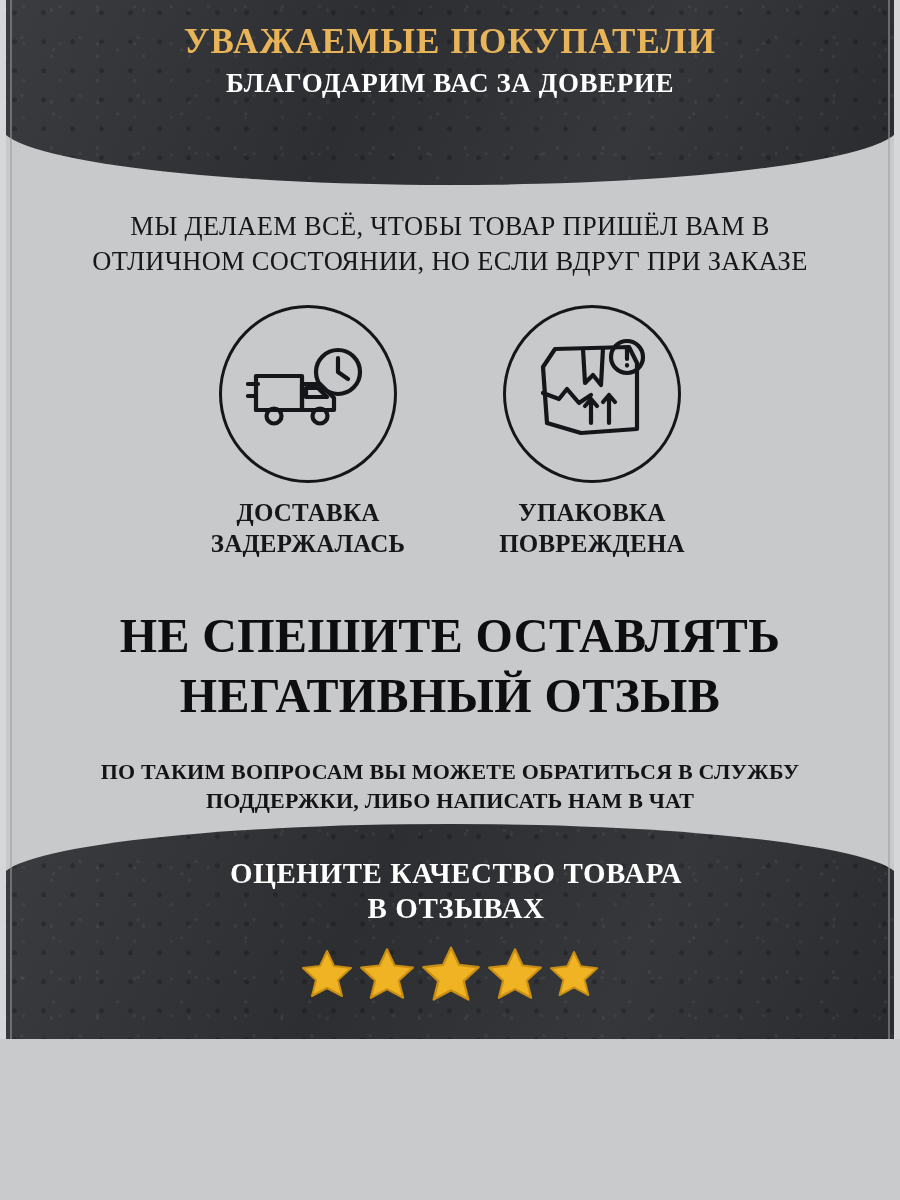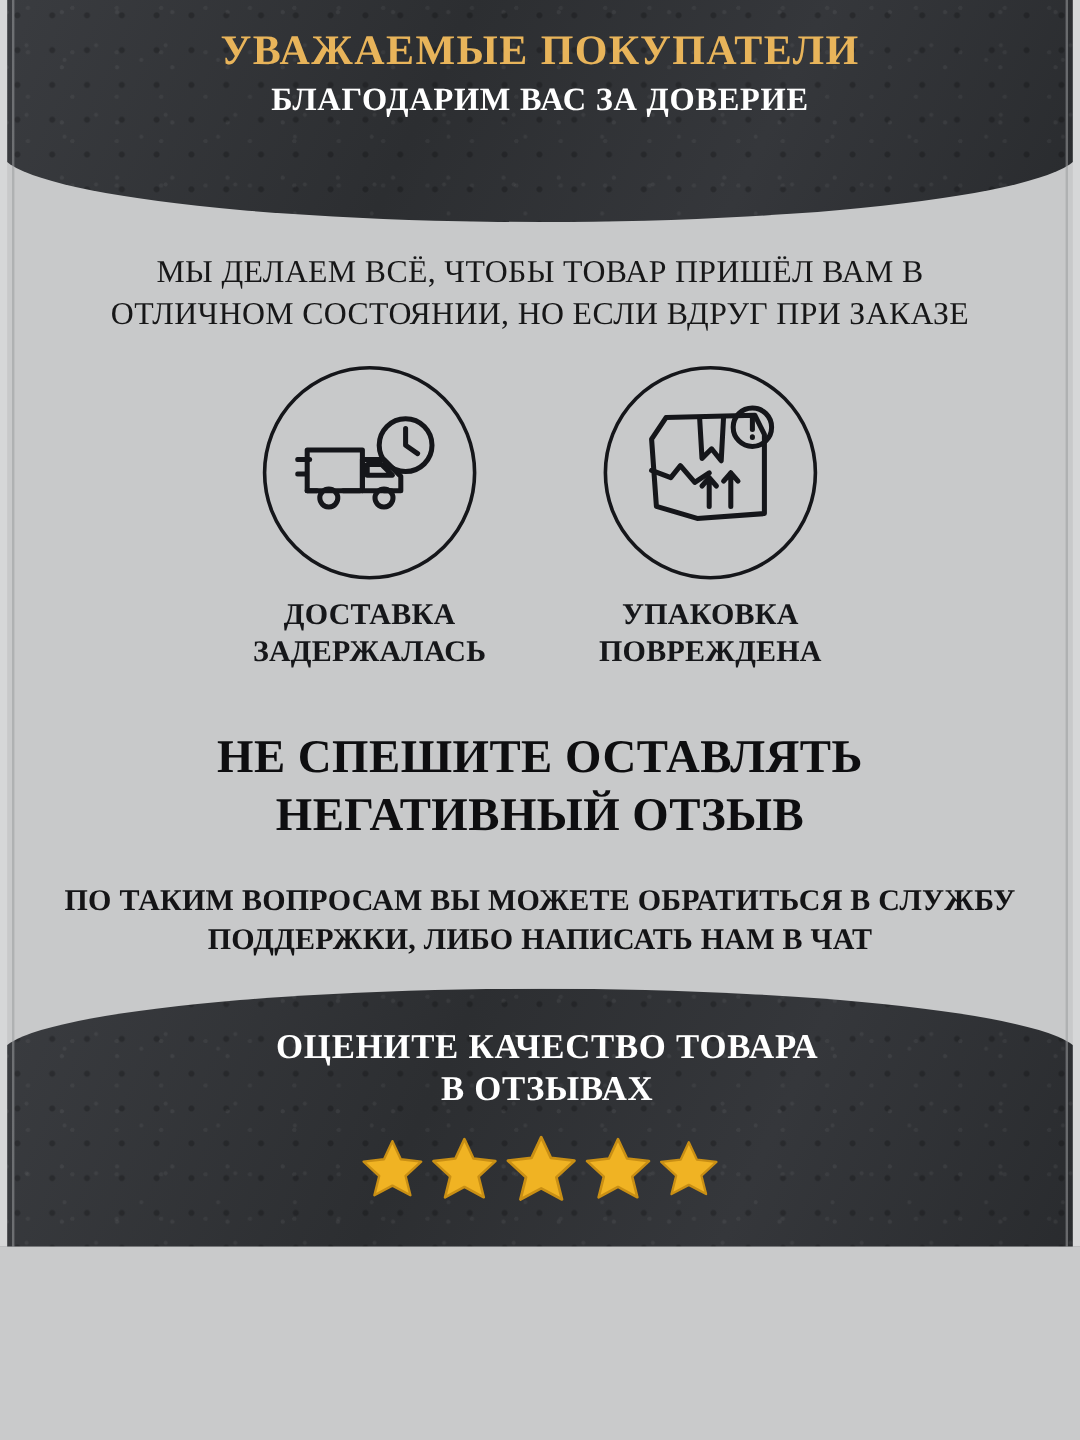--- a/index.html
+++ b/index.html
@@ -155,33 +155,33 @@
     color: #16171a;
     letter-spacing: .2px;
     text-transform: uppercase;
   }
 
   
   .callout {
     margin: 46px auto 0;
     width: 800px;
     text-align: center;
-    font-size: 39px;
+    font-size: 48px;
     font-weight: bold;
     line-height: 1.26;
     color: #0e0e10;
     letter-spacing: .4px;
     text-transform: uppercase;
   }
 
   .support {
     margin: 30px auto 0;
     width: 820px;
     text-align: center;
-    font-size: 25px;
+    font-size: 22px;
     font-weight: bold;
     line-height: 1.32;
     color: #141416;
     letter-spacing: .2px;
     text-transform: uppercase;
   }
 
   
   .footer {
     position: absolute;

